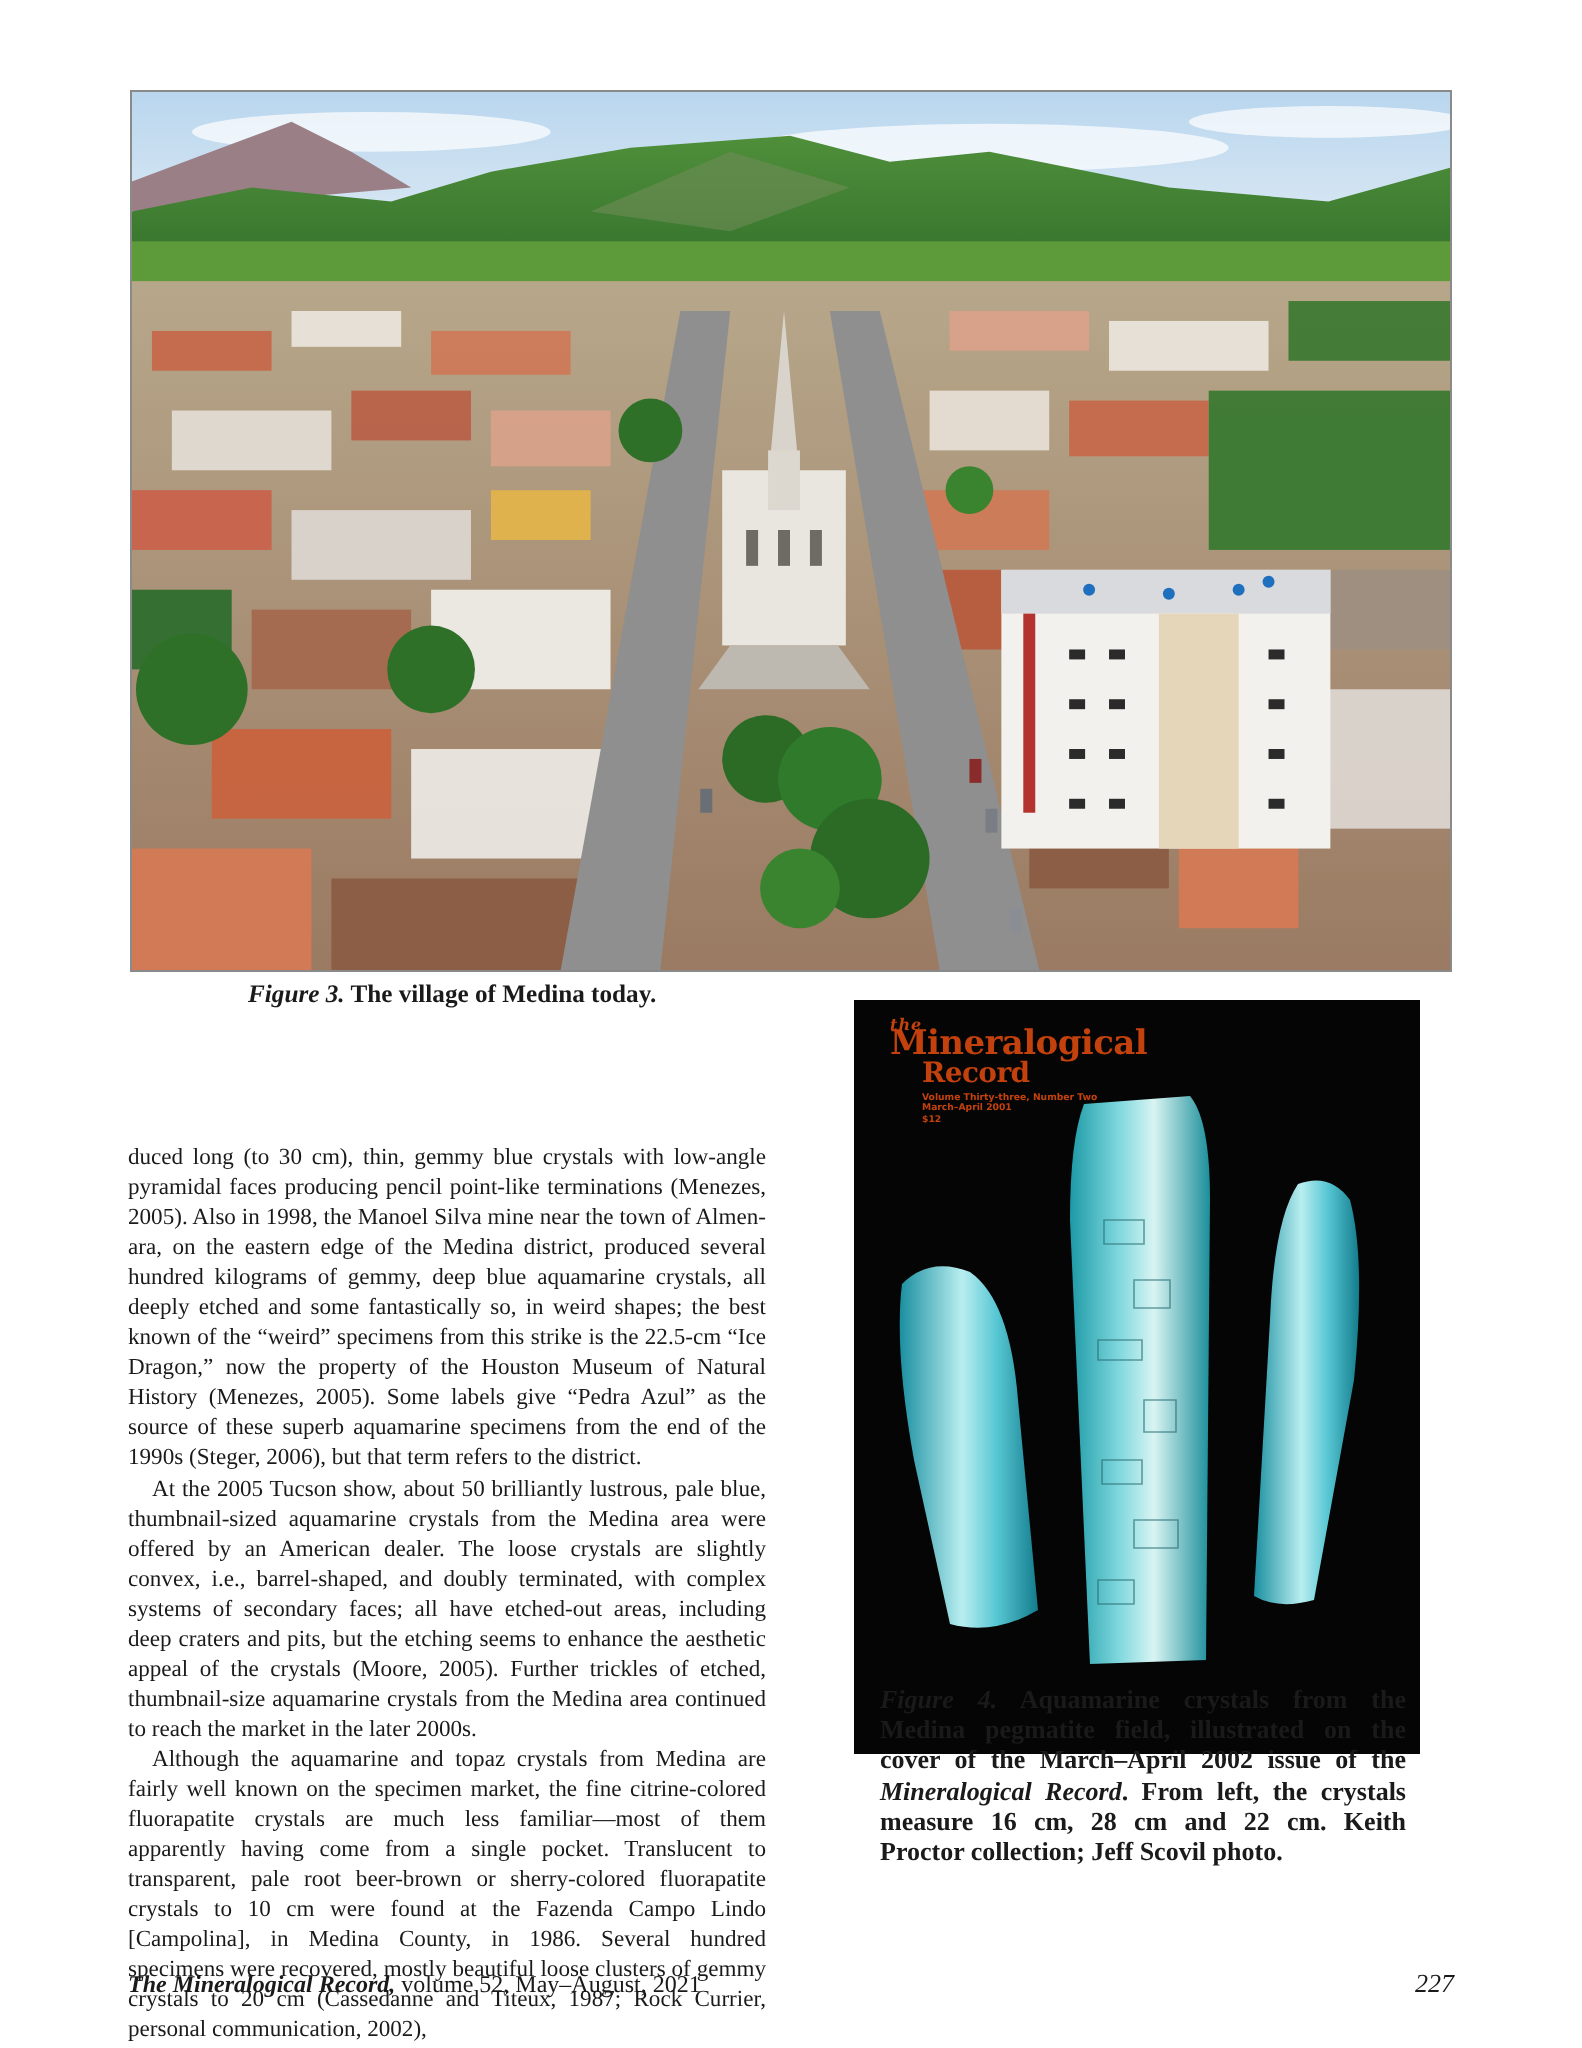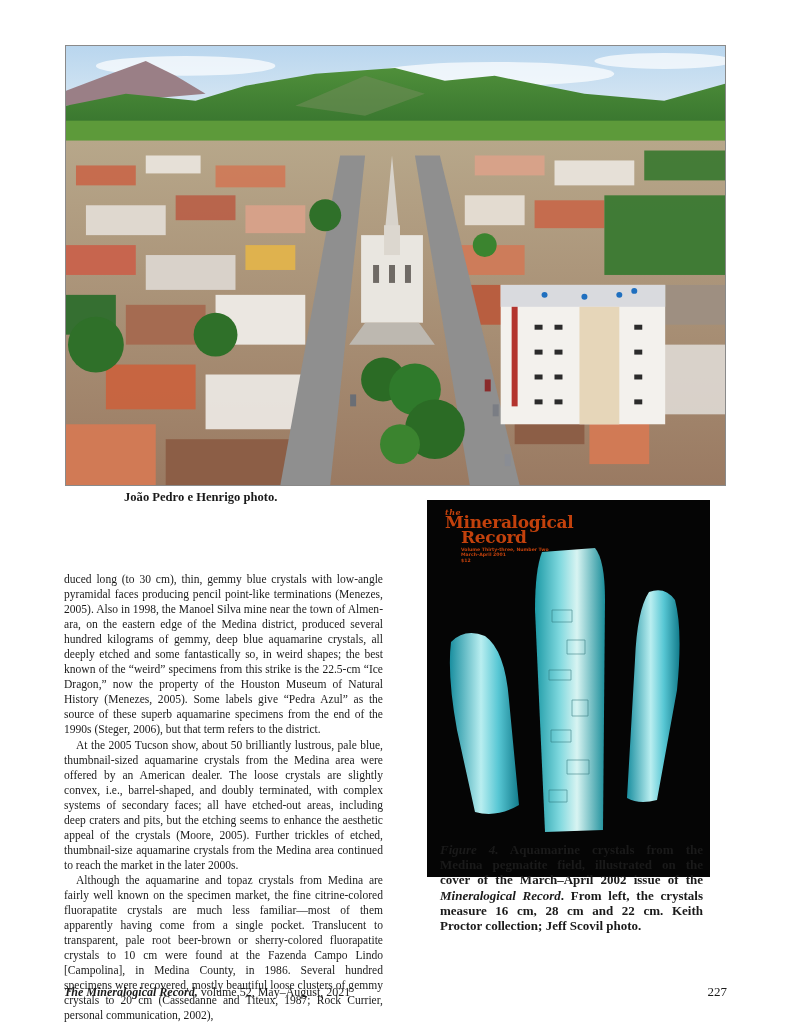--- a/index.html
+++ b/index.html
@@ -22,32 +22,32 @@
     .col p.indent { text-indent: 12px; }
 
     
     .cover { position: absolute; left: 427px; top: 500px; width: 283px; height: 377px;
              background: #050505; overflow: hidden; }
     .cover svg { position: absolute; left: 0; top: 0; width: 100%; height: 100%; }
     .mast { position: absolute; left: 18px; top: 8px; color: #c2410c;
             font-family: "DejaVu Serif", serif; font-weight: bold; }
     .mast .the { font-size: 8px; font-style: italic; line-height: 8px; letter-spacing: 0.5px; }
     .mast .mineral { font-size: 17px; line-height: 15px; margin-top: -1px; letter-spacing: -0.3px; }
-    .mast .record { font-size: 17px; line-height: 15px; margin-left: 16px; letter-spacing: -0.3px; }
+    .mast .record { font-size: 14px; line-height: 15px; margin-left: 16px; letter-spacing: -0.3px; }
     .mast .meta { font-family: "DejaVu Sans", sans-serif; font-weight: bold; font-size: 4.6px;
                   line-height: 5.4px; margin-left: 16px; margin-top: 2px; }
 
     .fig4-caption { position: absolute; left: 440px; top: 842px; width: 263px;
                     font-size: 13px; line-height: 15.2px; font-weight: bold; text-align: justify; }
     .fig4-caption .lbl, .fig4-caption .it { font-style: italic; }
 
     
     .footer-left { position: absolute; left: 64px; top: 985px; font-size: 12px; }
     .footer-left .journal { font-style: italic; font-weight: bold; }
-    .footer-right { position: absolute; right: 64px; top: 984px; font-size: 13px; }
+    .footer-right { position: absolute; right: 64px; top: 984px; font-size: 13px; font-style: italic; }
   </style>
 </head>
 <body>
 
 <div class="photo" title="Aerial view of the village of Medina with church, streets, red-tiled roofs, and green mountains">
   <svg viewBox="0 0 661 441" preserveAspectRatio="none">
     <defs>
       <linearGradient id="sky" x1="0" y1="0" x2="0" y2="1">
         <stop offset="0" stop-color="#b9d6ee"></stop>
         <stop offset="1" stop-color="#e4eef5"></stop>
@@ -153,21 +153,21 @@
     </g>
 
     <rect x="285" y="350" width="6" height="12" fill="#6a6e75"></rect>
     <rect x="420" y="335" width="6" height="12" fill="#8a2a2a"></rect>
     <rect x="428" y="360" width="6" height="12" fill="#7a7d84"></rect>
     <rect x="440" y="410" width="6" height="12" fill="#8a8d94"></rect>
   </svg>
 </div>
 
 <div class="fig3-caption">
-  <div>João Pedro e Henrigo photo.</div>
+  <div><span class="lbl">Figure 3.</span> <span>The village of Medina today.</span></div>
 </div>
 
 <div class="col">
   <p>duced long (to 30 cm), thin, gemmy blue crystals with low-angle pyramidal faces producing pencil point-like terminations (Menezes, 2005). Also in 1998, the Manoel Silva mine near the town of Almen-ara, on the eastern edge of the Medina district, produced several hundred kilograms of gemmy, deep blue aquamarine crystals, all deeply etched and some fantastically so, in weird shapes; the best known of the “weird” specimens from this strike is the 22.5-cm “Ice Dragon,” now the property of the Houston Museum of Natural History (Menezes, 2005). Some labels give “Pedra Azul” as the source of these superb aquamarine specimens from the end of the 1990s (Steger, 2006), but that term refers to the district.</p>
   <p class="indent">At the 2005 Tucson show, about 50 brilliantly lustrous, pale blue, thumbnail-sized aquamarine crystals from the Medina area were offered by an American dealer. The loose crystals are slightly convex, i.e., barrel-shaped, and doubly terminated, with complex systems of secondary faces; all have etched-out areas, including deep craters and pits, but the etching seems to enhance the aesthetic appeal of the crystals (Moore, 2005). Further trickles of etched, thumbnail-size aquamarine crystals from the Medina area continued to reach the market in the later 2000s.</p>
   <p class="indent">Although the aquamarine and topaz crystals from Medina are fairly well known on the specimen market, the fine citrine-colored fluorapatite crystals are much less familiar—most of them apparently having come from a single pocket. Translucent to transparent, pale root beer-brown or sherry-colored fluorapatite crystals to 10 cm were found at the Fazenda Campo Lindo [Campolina], in Medina County, in 1986. Several hundred specimens were recovered, mostly beautiful loose clusters of gemmy crystals to 20 cm (Cassedanne and Titeux, 1987; Rock Currier, personal communication, 2002),</p>
 </div>
 
 <div class="cover">
   <svg viewBox="0 0 283 377" preserveAspectRatio="none">

